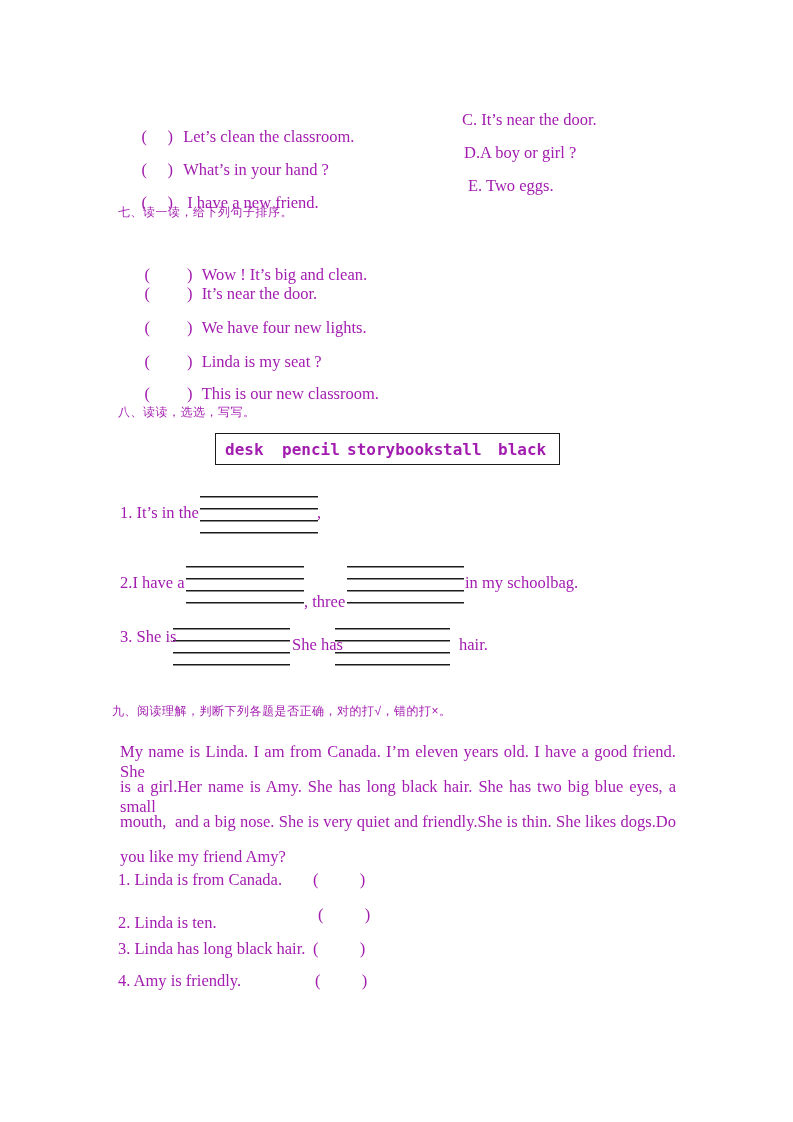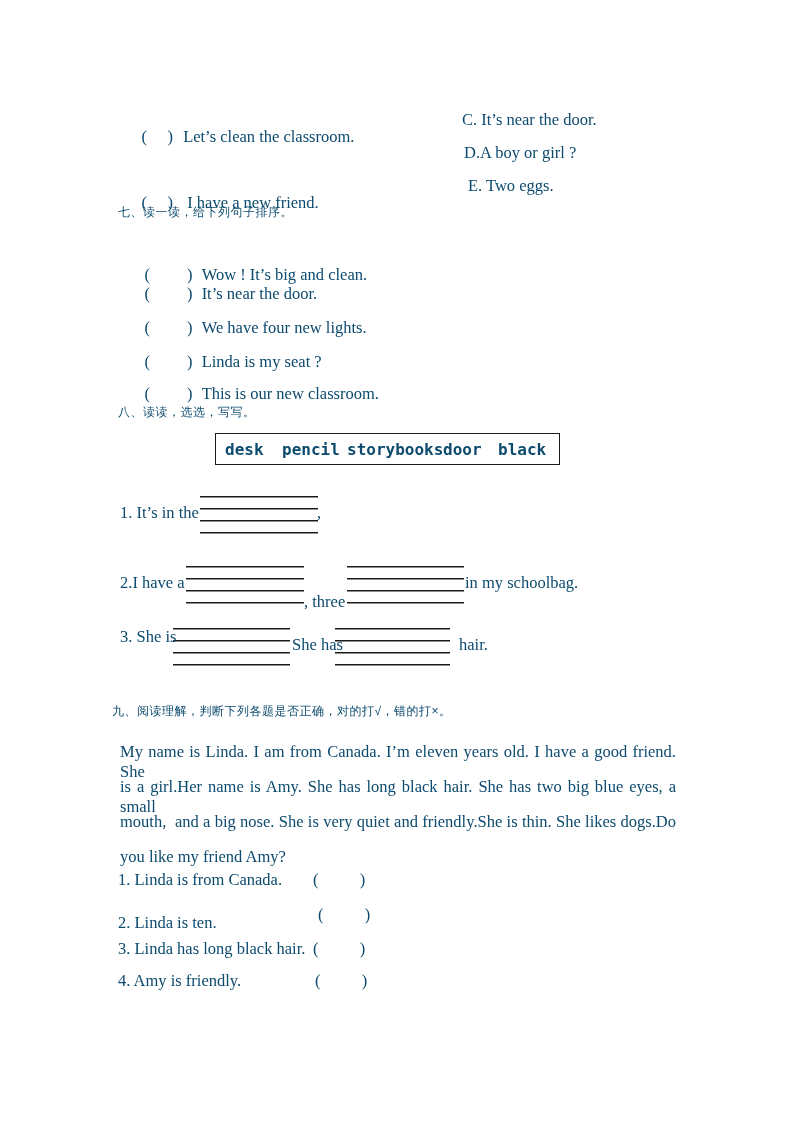--- a/index.html
+++ b/index.html
@@ -1,21 +1,21 @@
 <!DOCTYPE html>
 <html><head>
 <meta charset="utf-8">
 <style>
   html, body { margin: 0; padding: 0; background: #ffffff; }
   .page {
     position: relative;
     width: 793px;
     height: 1122px;
     background: #ffffff;
-    color: #0c4a6e;
+    color: #a21caf;
     overflow: hidden;
   }
   .abs {
     position: absolute;
     white-space: pre;
     line-height: 1;
   }
   .en {
     font-family: "Liberation Serif", serif;
     font-size: 16.5px;
@@ -66,20 +66,23 @@
 </head>
 <body>
 
 <div class="page">
 
   <div class="abs en" style="left:125px; top:112px;">
     <span>(     )</span><span class="mleft">Let’s clean the classroom.</span>
   </div>
   <div class="abs en" style="left:462px; top:112px;">C. It’s near the door.</div>
 
+  <div class="abs en" style="left:125px; top:145px;">
+    <span>(     )</span><span class="mleft">What’s in your hand ?</span>
+  </div>
   <div class="abs en" style="left:464px; top:145px;">D.A boy or girl ?</div>
 
   <div class="abs en" style="left:125px; top:178px;">
     <span>(     )</span><span class="mleft"> I have a new friend.</span>
   </div>
   <div class="abs en" style="left:468px; top:178px;">E. Two eggs.</div>
 
   <div class="abs cn" style="left:118px; top:206px;">七、读一读，给下列句子排序。</div>
 
   <div class="abs en" style="left:128px; top:250px;text-align:center;">
@@ -97,21 +100,21 @@
   <div class="abs en" style="left:128px; top:369px;">
     <span>(         )</span><span class="mleft2">This is our new classroom.</span>
   </div>
 
   <div class="abs cn" style="left:118px; top:406px;">八、读读，选选，写写。</div>
 
   <div class="wordbox"></div>
   <span class="abs mono" style="left:225px; top:442px;">desk</span>
   <span class="abs mono" style="left:282px; top:442px;">pencil</span>
   <span class="abs mono" style="left:347px; top:442px;">storybooks</span>
-  <span class="abs mono" style="left:443px; top:442px;">door</span>
+  <span class="abs mono" style="left:443px; top:442px;">tall</span>
   <span class="abs mono" style="left:498px; top:442px;">black</span>
 
   <div class="wgrid" style="left:200px; top:496px; width:118px;"></div>
   <span class="abs en" style="left:120px; top:505px;">1. It’s in the</span>
   <span class="abs en" style="left:317px; top:505px;">,</span>
 
   <div class="wgrid" style="left:186px; top:566px; width:118px;"></div>
   <div class="wgrid" style="left:347px; top:566px; width:117px;"></div>
   <span class="abs en" style="left:120px; top:575px;">2.I have a</span>
   <span class="abs en" style="left:304px; top:575px;margin-top:19px;">, three</span>

